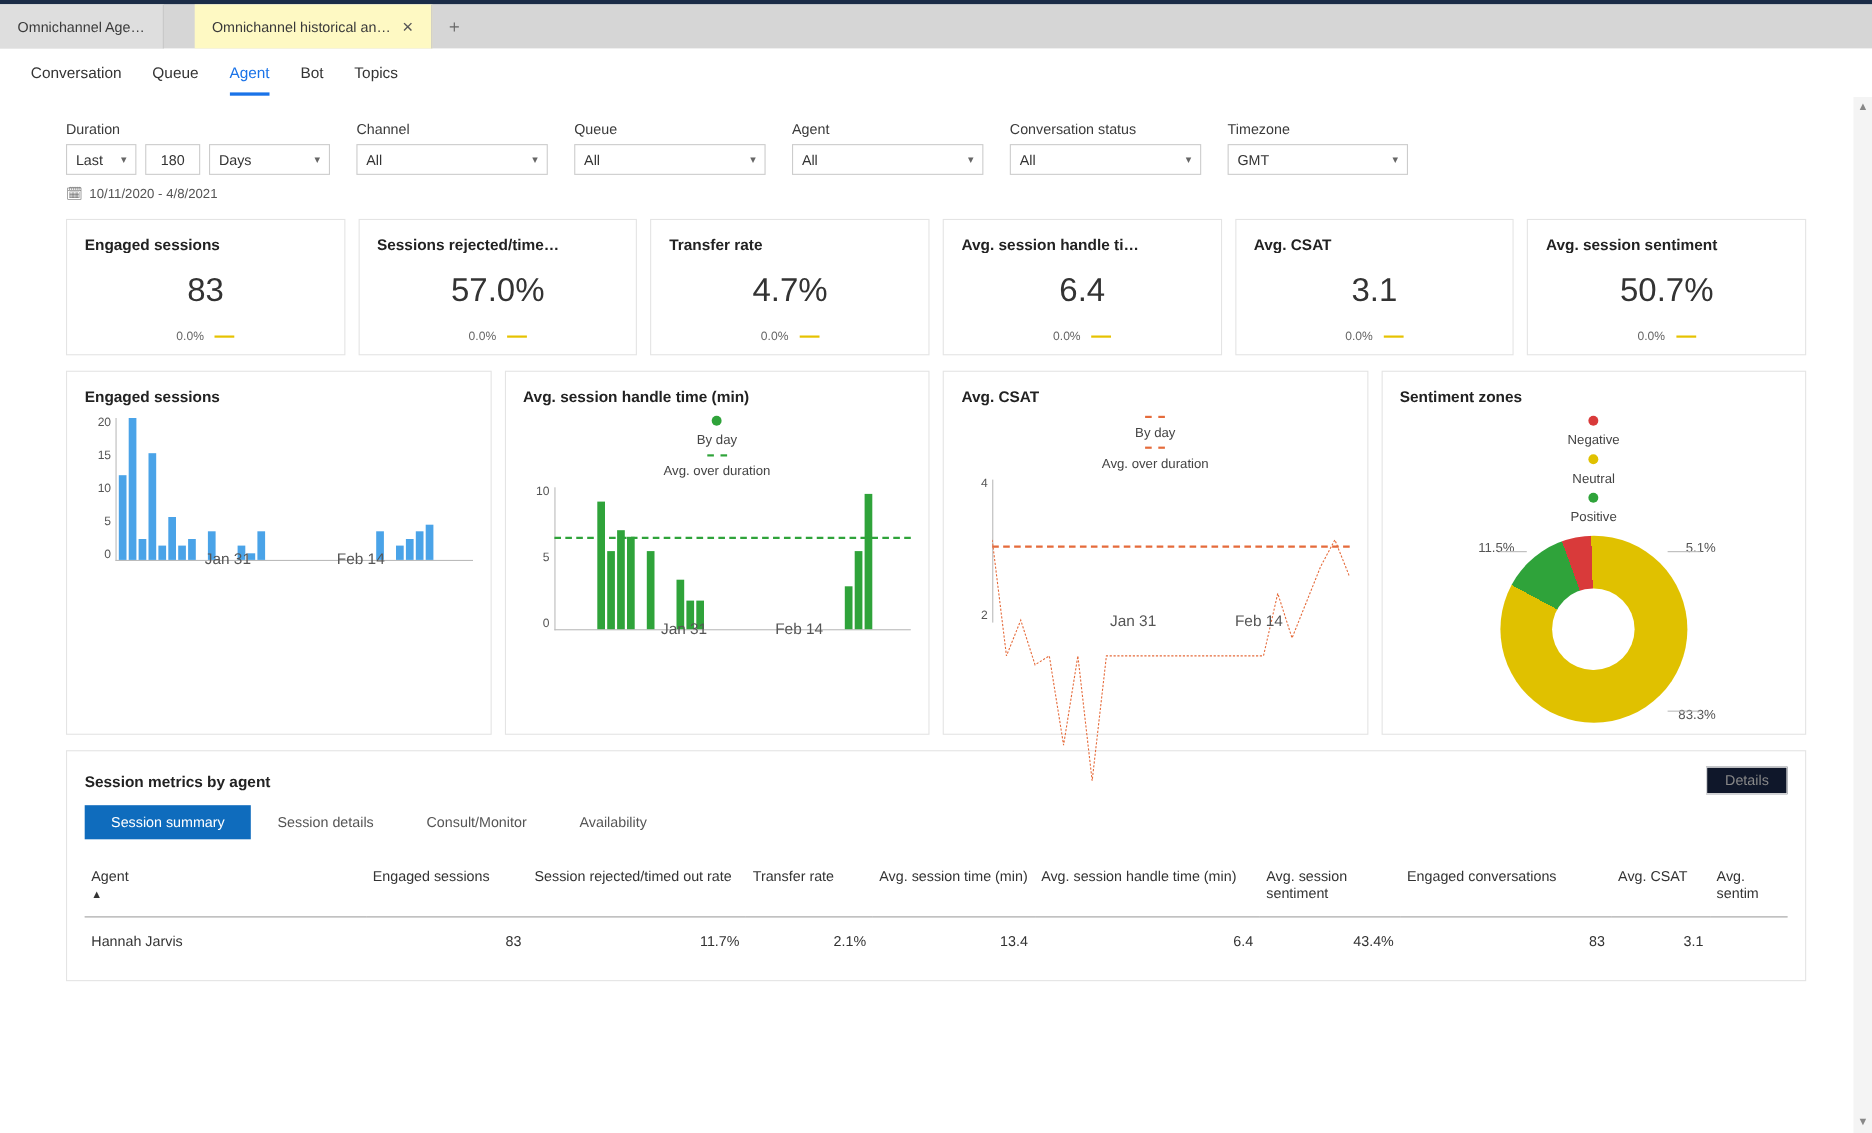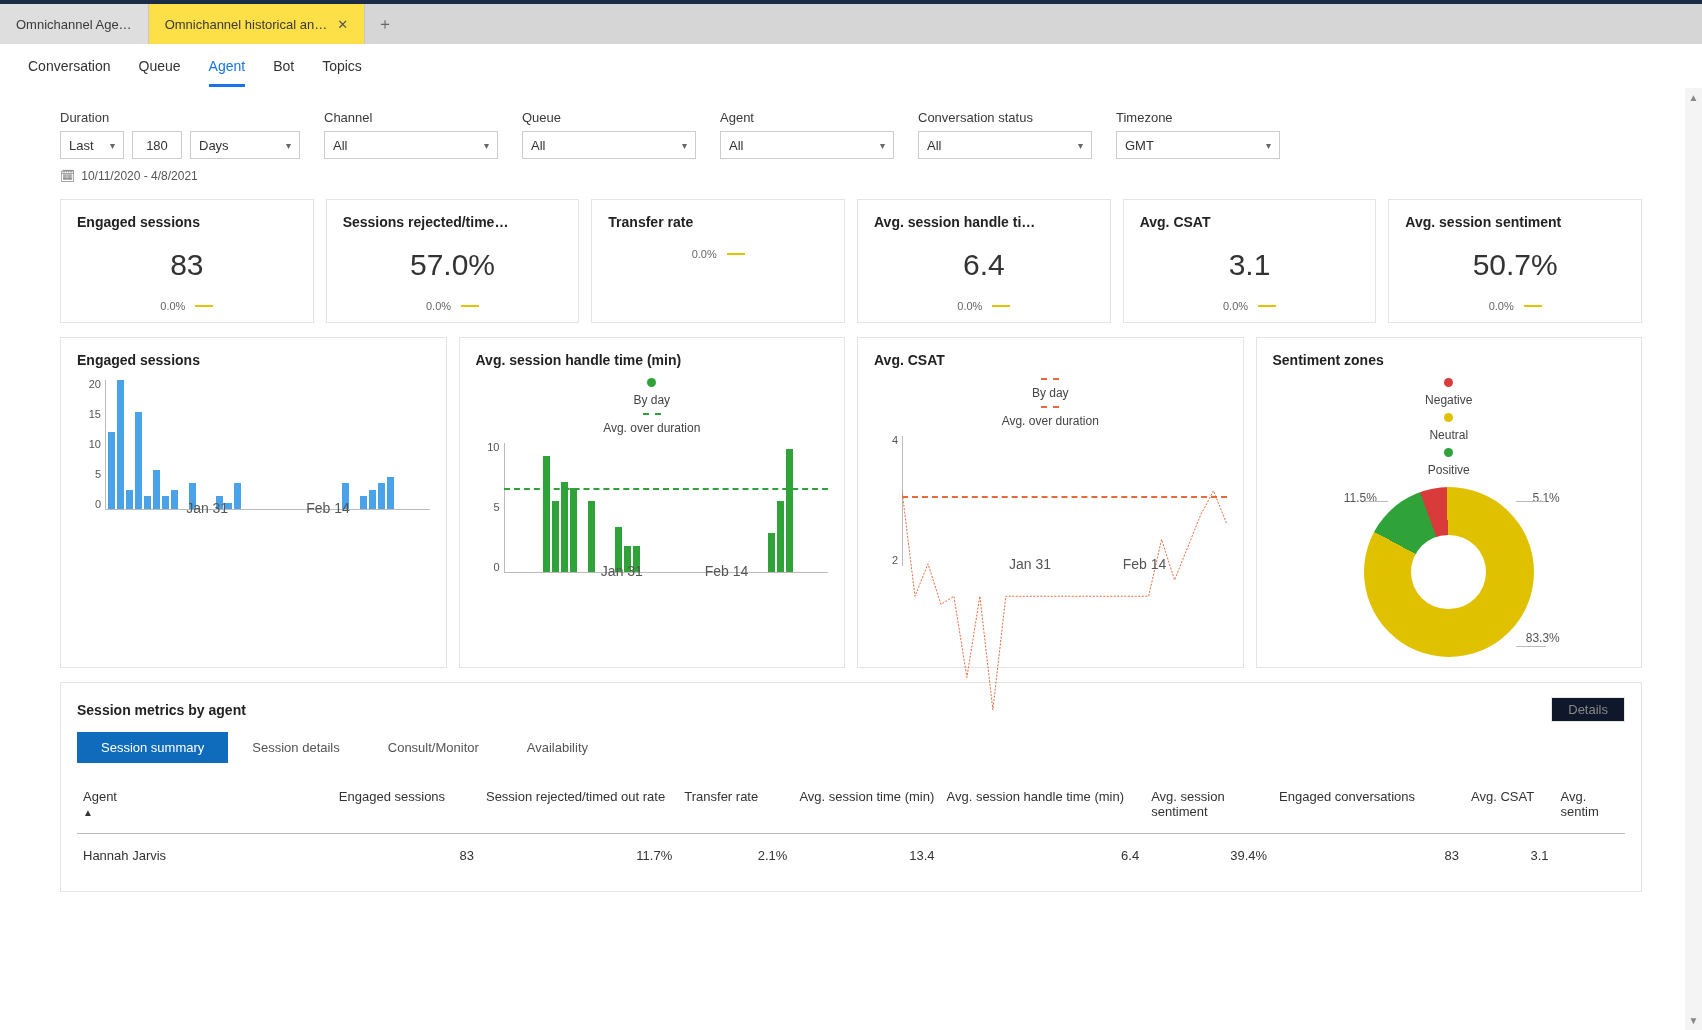--- a/index.html
+++ b/index.html
@@ -1,20 +1,20 @@
 <!DOCTYPE html>
 <html><head>
 <meta charset="utf-8">
 <style>
 * { margin: 0; padding: 0; box-sizing: border-box; font-family: "Segoe UI", Arial, sans-serif; }
 html, body { width: 1702px; height: 1030px; background: #fff; overflow: hidden; }
 .top-bar { height: 4px; background: #1b2c47; }
 .tab-strip { height: 40px; background: #d6d6d6; display: flex; align-items: stretch; }
 .tab { display: flex; align-items: center; padding: 0 16px; font-size: 13px; color: #3a3a3a; border-right: 1px solid #c7c7c7; }
-.tab.active { background: #fde047; }
+.tab.active { background: #fef9c3; margin-left: 28px; }
 .tab.inactive { background: #dedede; }
 .tab-close { margin-left: 10px; font-size: 13px; color: #555; }
 .tab-add { display: flex; align-items: center; justify-content: center; width: 40px; font-size: 16px; color: #666; }
 
 .nav-tabs { display: flex; gap: 28px; padding: 14px 28px 0; border-bottom: 1px solid transparent; }
 .nav-tab { font-size: 14px; color: #333; padding-bottom: 10px; border-bottom: 3px solid transparent; cursor: pointer; }
 .nav-tab.selected { color: #1a73e8; border-bottom-color: #1a73e8; }
 
 .content { padding: 22px 60px 0 60px; position: relative; height: calc(100% - 44px - 44px); overflow: hidden; }
 .scroll-track { position: absolute; right: 0; top: 0; bottom: 0; width: 17px; background: #f4f4f4; display:flex; flex-direction:column; justify-content:space-between; align-items:center; }
@@ -171,20 +171,21 @@
       <div class="kpi">
         <div class="kpi-title">Sessions rejected/time…</div>
   <div class="kpi-val">57.0%</div>
   <div class="kpi-foot">
           <span>0.0%</span>
           <span class="tick"></span>
         </div>
       </div>
       <div class="kpi">
         <div class="kpi-title">Transfer rate</div>
+  <div class="kpi-val">4.7%</div>
   <div class="kpi-foot">
           <span>0.0%</span>
           <span class="tick"></span>
         </div>
       </div>
       <div class="kpi">
         <div class="kpi-title">Avg. session handle ti…</div>
   <div class="kpi-val">6.4</div>
   <div class="kpi-foot">
           <span>0.0%</span>
@@ -349,21 +350,21 @@
           <span class="dot" style="background:#2fa33a"></span>
           <span>Positive</span>
         </div>
         <div class="donut-wrap">
           <div class="donut" style="background:conic-gradient(from -20deg, #d93a3a 0deg 18.36deg,#e0c100 18.36deg 318.23999999999995deg,#2fa33a 318.23999999999995deg 359.64deg)"></div>
           <div class="donut-hole"></div>
       <div class="donut-label" style="right:-26px;top:4px">5.1%</div>
       <div class="donut-line" style="width:30px;height:1px;right:-12px;top:14px"></div>
       <div class="donut-label" style="left:-20px;top:4px">11.5%</div>
       <div class="donut-line" style="width:24px;height:1px;left:0;top:14px"></div>
-      <div class="donut-label" style="right:-26px;bottom:12px">83.3%</div>
+      <div class="donut-label" style="right:-26px;bottom:0">83.3%</div>
       <div class="donut-line" style="width:30px;height:1px;right:-12px;bottom:10px"></div>
     </div>
       </div>
     </div>
 
   <div class="table-card">
     <div class="table-top">
       <div class="table-title">Session metrics by agent</div>
       <div class="details-btn"><span>Details</span></div>
     </div>
@@ -401,21 +402,21 @@
           </tr>
         </thead>
       <tbody id="tbody">
           <tr>
             <td>Hannah Jarvis</td>
             <td style="text-align: right;">83</td>
             <td style="text-align: right;">11.7%</td>
             <td style="text-align: right;">2.1%</td>
             <td style="text-align: right;">13.4</td>
             <td style="text-align: right;">6.4</td>
-            <td style="text-align: right;">39.4%</td>
+            <td style="text-align: right;">43.4%</td>
             <td style="text-align: right;">83</td>
             <td style="text-align: right;">3.1</td>
             <td style="text-align: right;"></td>
           </tr>
         </tbody>
     </table>
   </div>
 
   <div class="scroll-track">
     <div class="scroll-arrow">▲</div>

